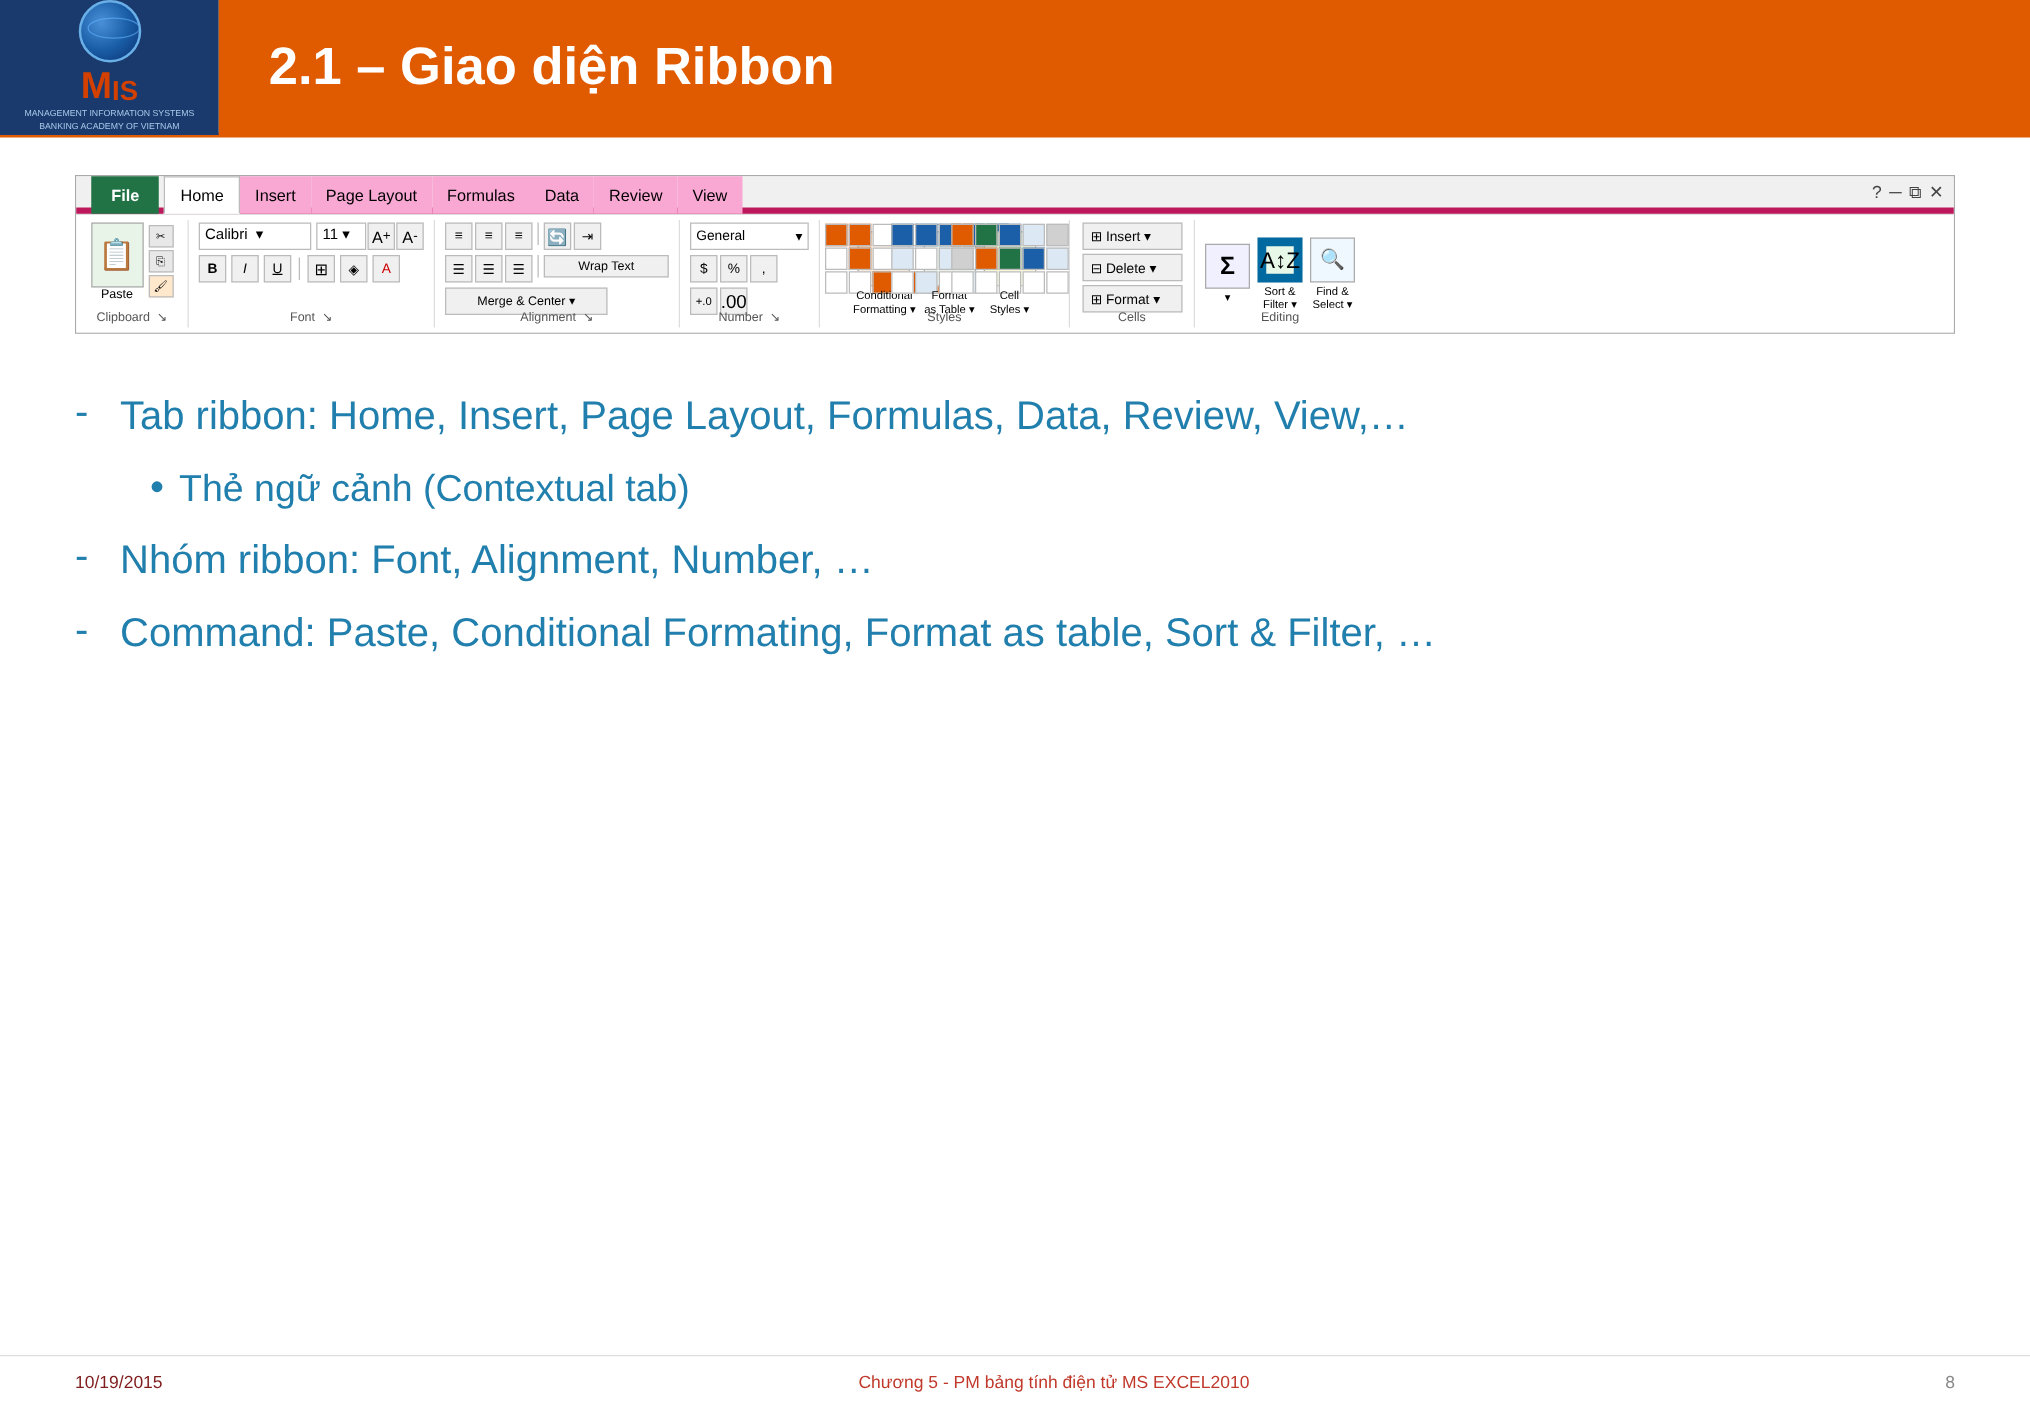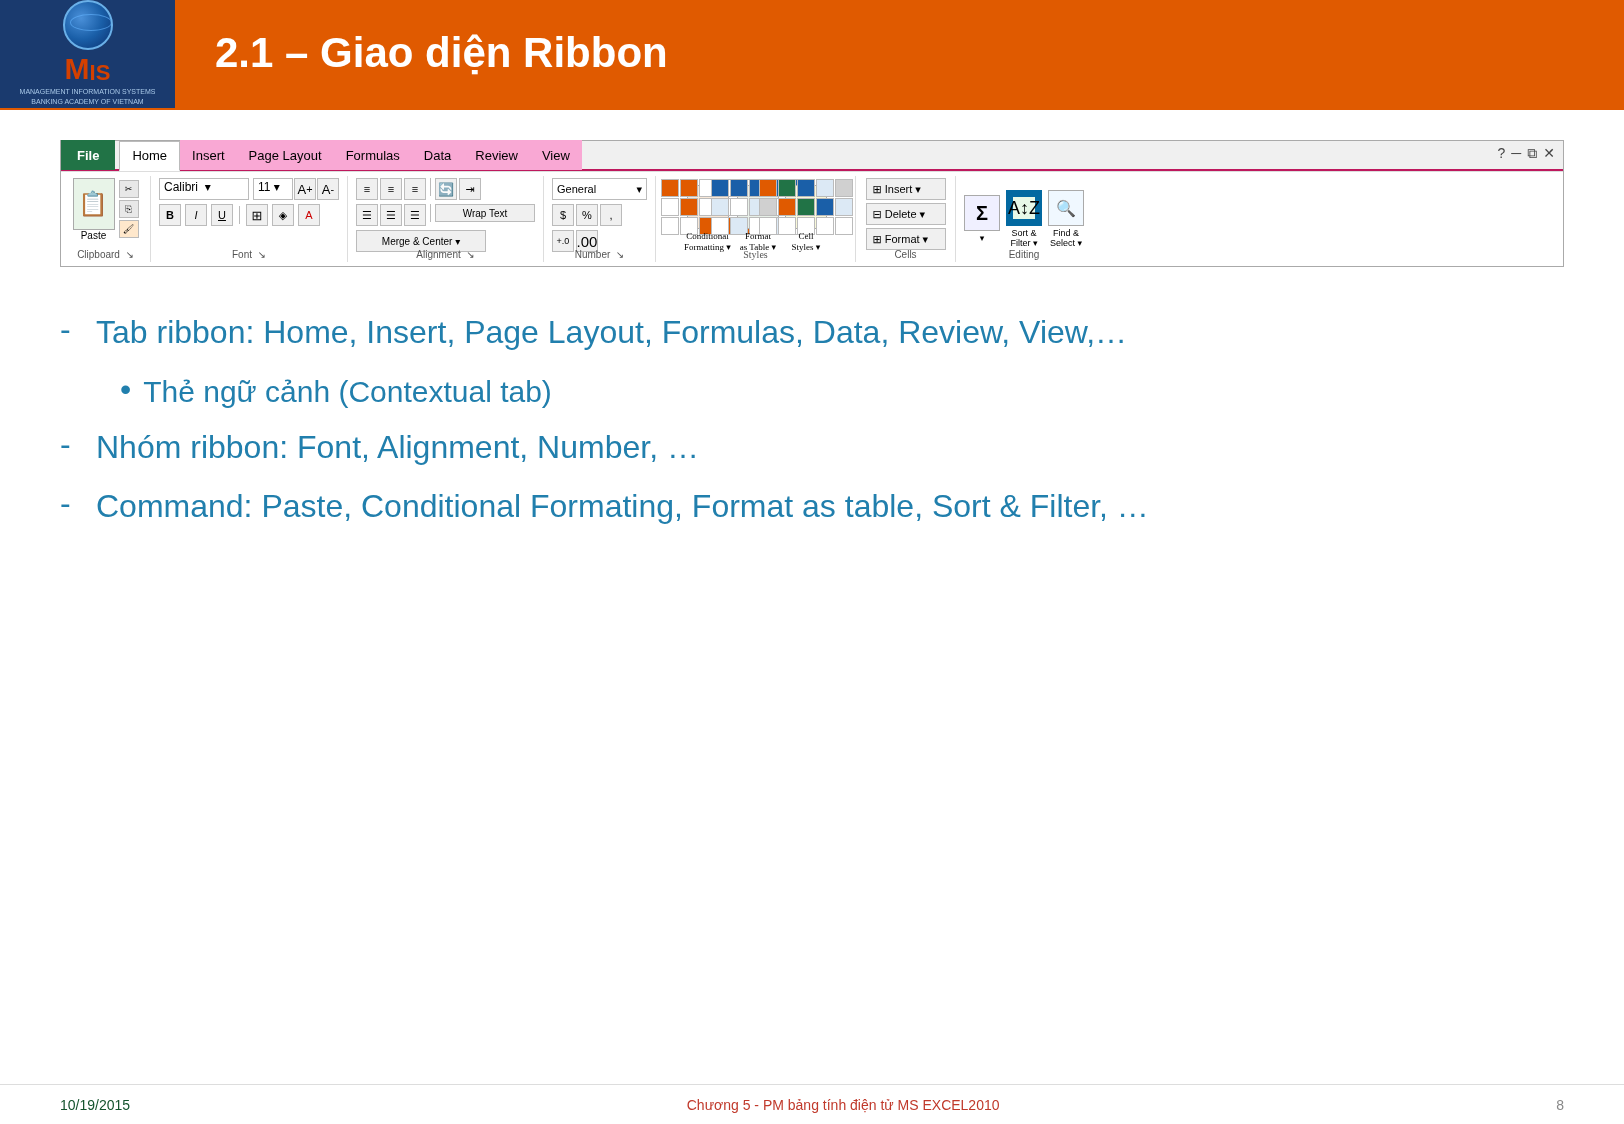--- a/index.html
+++ b/index.html
@@ -96,25 +96,24 @@
 
     
     .ribbon-container {
       border: 1px solid #aaa;
       margin-bottom: 35px;
       background: #f0f0f0;
       font-family: 'Segoe UI', Arial, sans-serif;
     }
     .ribbon-tabs {
       display: flex;
-      align-items: center;
-      background: #f0f0f0;
-      border-bottom: 2px solid #be185d;
+      background: #f0f0f0;
+      border-bottom: 5px solid #be185d;
       height: 30px;
-      padding-left: 0;
+      padding-left: 12px;
       position: relative;
     }
     .ribbon-tab {
       padding: 4px 12px;
       font-size: 13px;
       cursor: pointer;
       height: 30px;
       display: flex;
       align-items: center;
       background: #f9a8d4;
@@ -405,21 +404,21 @@
       right: 0;
       height: 40px;
       display: flex;
       align-items: center;
       justify-content: space-between;
       padding: 0 60px;
       border-top: 1px solid #ddd;
     }
     .footer-date {
       font-size: 14px;
-      color: #14532d;
+      color: #7f1d1d;
     }
     .footer-center {
       font-size: 14px;
       color: #c0392b;
     }
     .footer-page {
       font-size: 14px;
       color: #888;
     }
 
@@ -563,21 +562,21 @@
             </div>
             <div class="num-row">
               <div class="num-btn" style="font-size:9px;">+.0</div>
               <div class="num-btn" style="font-size:15px;text-align:center;">.00</div>
             </div>
           </div>
         </div>
         <div class="ribbon-group-label">Number &nbsp;↘</div>
       </div>
 
-      <div class="ribbon-group" style="min-width:200px;font-family:Liberation Serif, serif;">
+      <div class="ribbon-group" style="min-width:200px;">
         <div class="ribbon-group-content styles-group-content">
 
           <div class="styles-item">
             <div style="width:42px;height:44px;background:#f8e8d8;border:1px solid #aaa;display:flex;align-items:center;justify-content:center;">
               <div class="styles-grid">
                 <div class="styles-cell orange"></div>
                 <div class="styles-cell orange"></div>
                 <div class="styles-cell white"></div>
                 <div class="styles-cell white"></div>
                 <div class="styles-cell white"></div>

